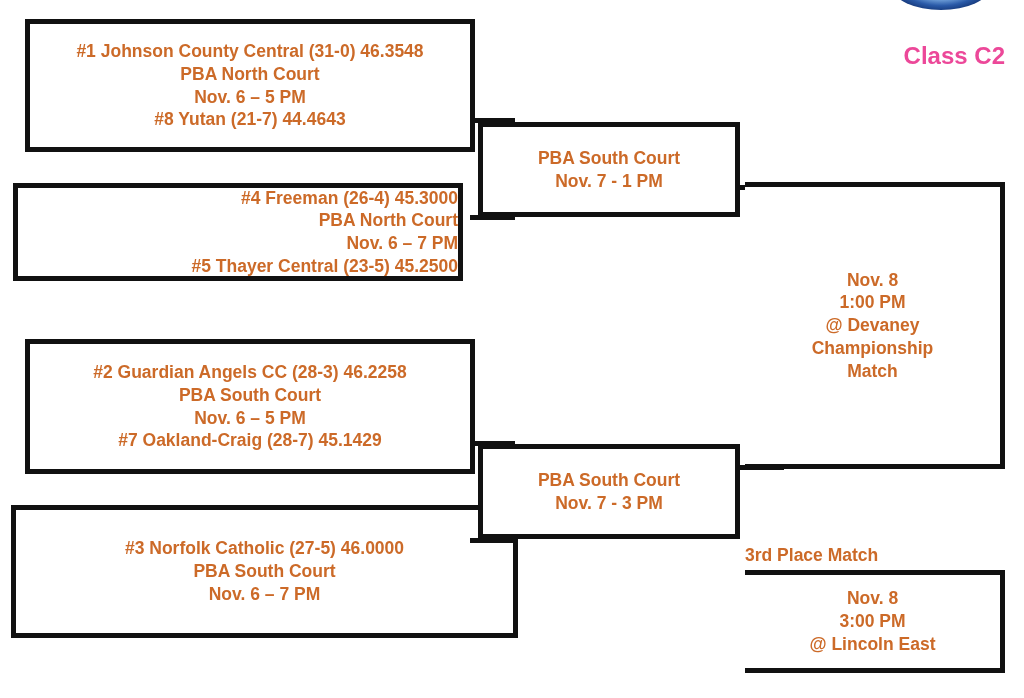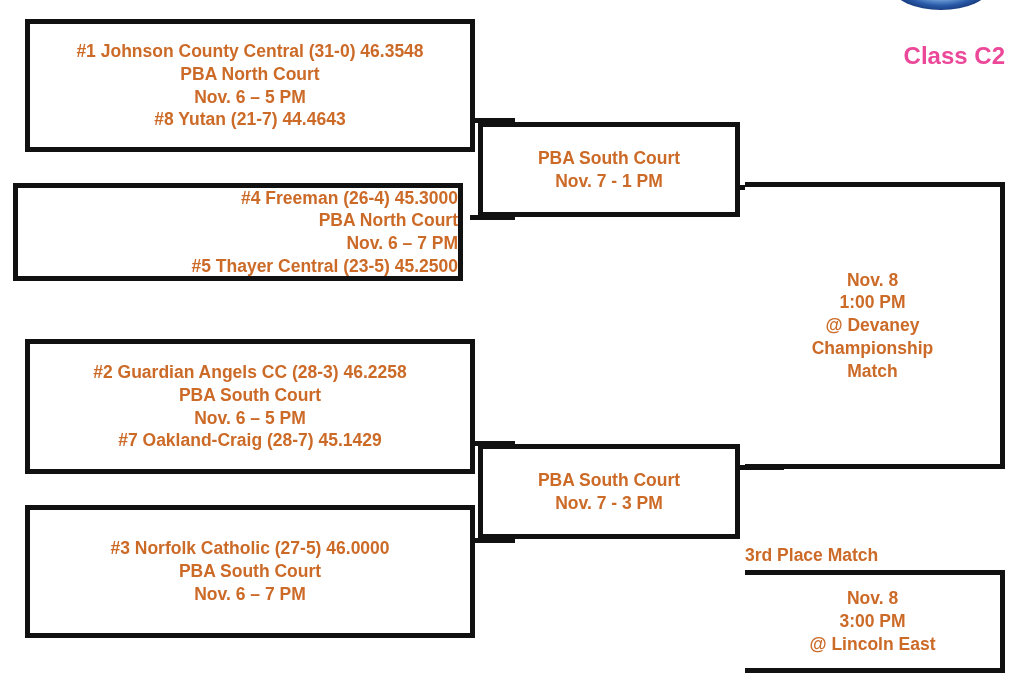--- a/index.html
+++ b/index.html
@@ -105,21 +105,21 @@
     <div class="txt">#5 Thayer Central (23-5) 45.2500</div>
   </div>
 
   <div class="box r1" style="left:25px; top:339px; width:450px; height:135px;">
     <div class="txt">#2 Guardian Angels CC (28-3) 46.2258</div>
     <div class="txt">PBA South Court</div>
     <div class="txt">Nov. 6 – 5 PM</div>
     <div class="txt">#7 Oakland-Craig (28-7) 45.1429</div>
   </div>
 
-  <div class="box r1" style="left:25px; top:505px; width:450px; height:133px;">
+  <div class="box r1" style="left:11px; top:505px; width:507px; height:133px;">
     <div class="txt">#3 Norfolk Catholic (27-5) 46.0000</div>
     <div class="txt">PBA South Court</div>
     <div class="txt">Nov. 6 – 7 PM</div>
   </div>
 
   <div class="line-h" style="left:470px; top:118px; width:45px;"></div>
   <div class="line-h" style="left:470px; top:215px; width:45px;"></div>
   <div class="line-h" style="left:470px; top:441px; width:45px;"></div>
   <div class="line-h" style="left:470px; top:538px; width:45px;"></div>
 

